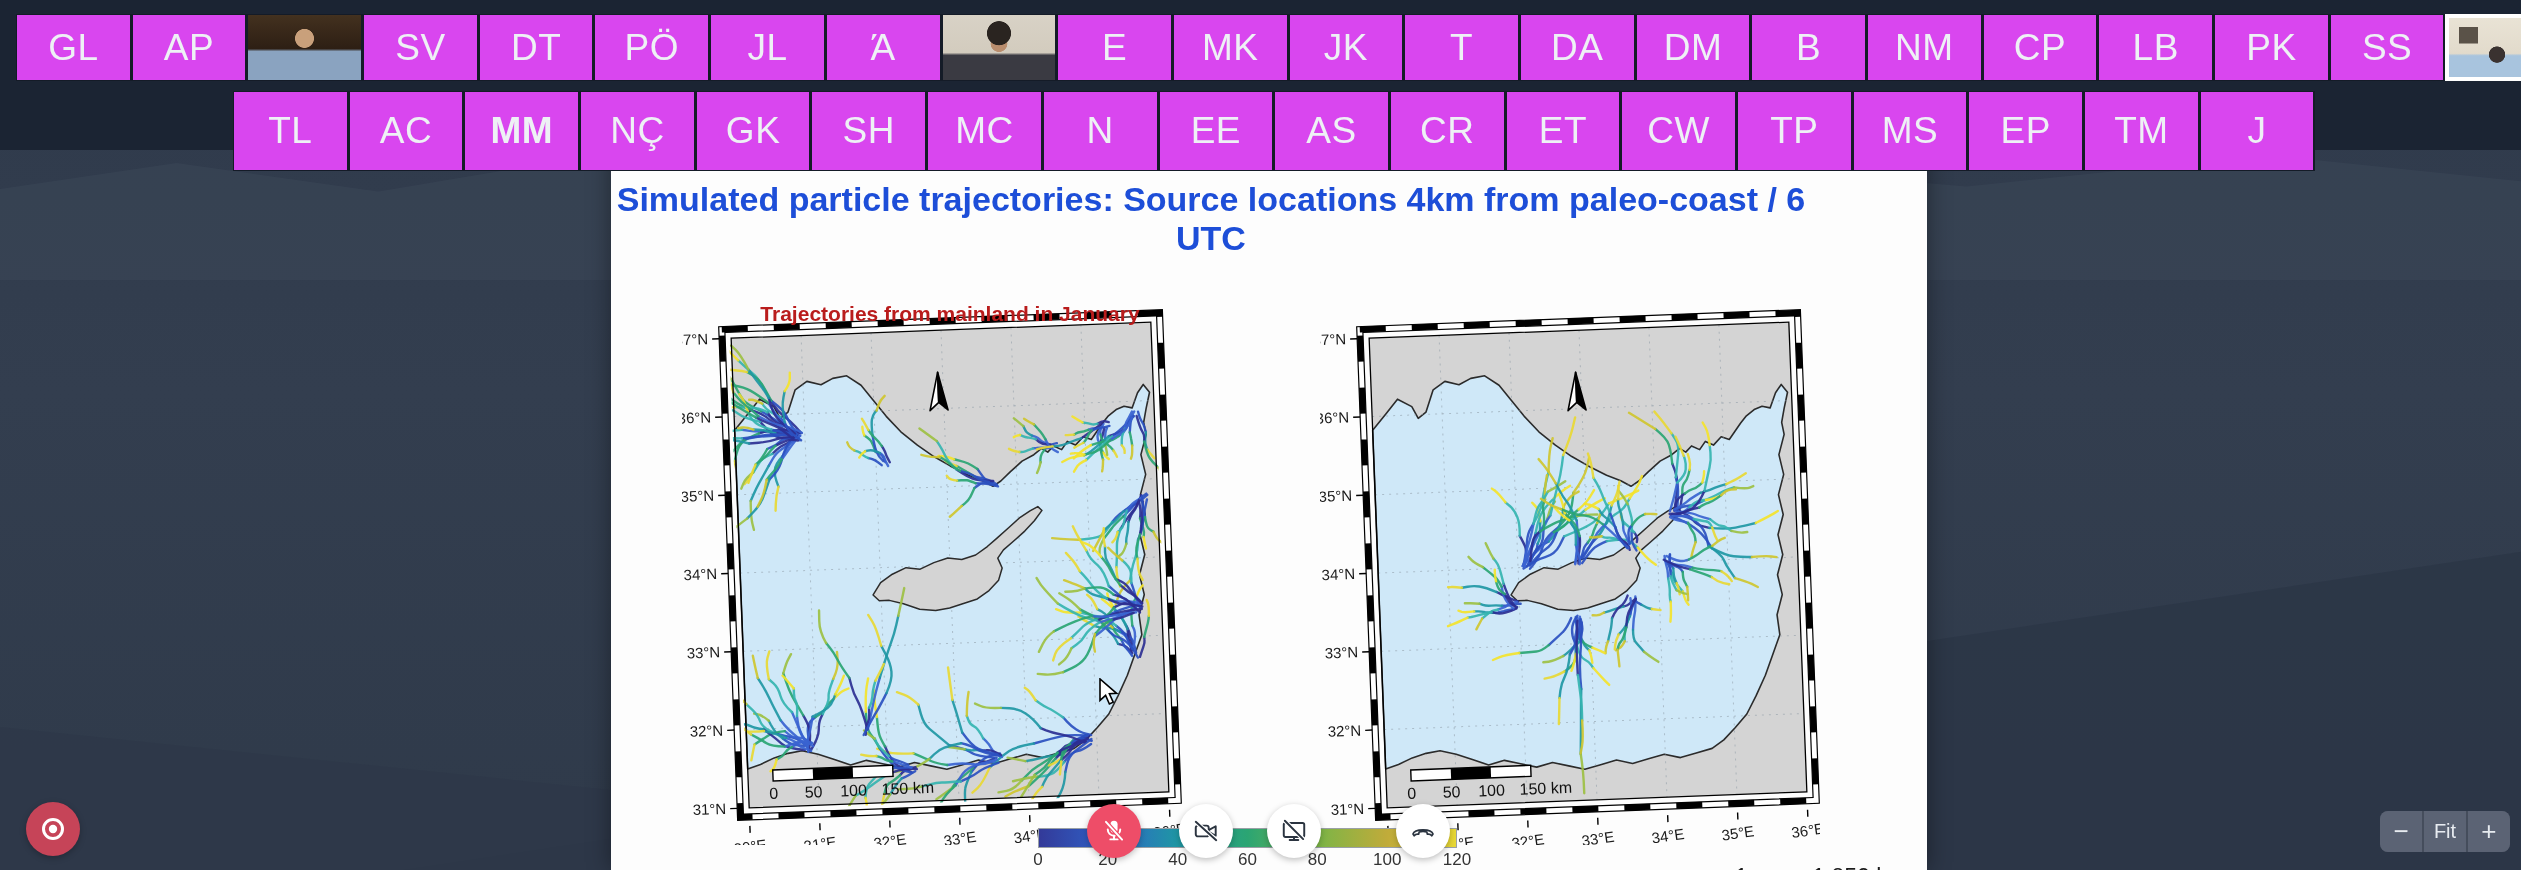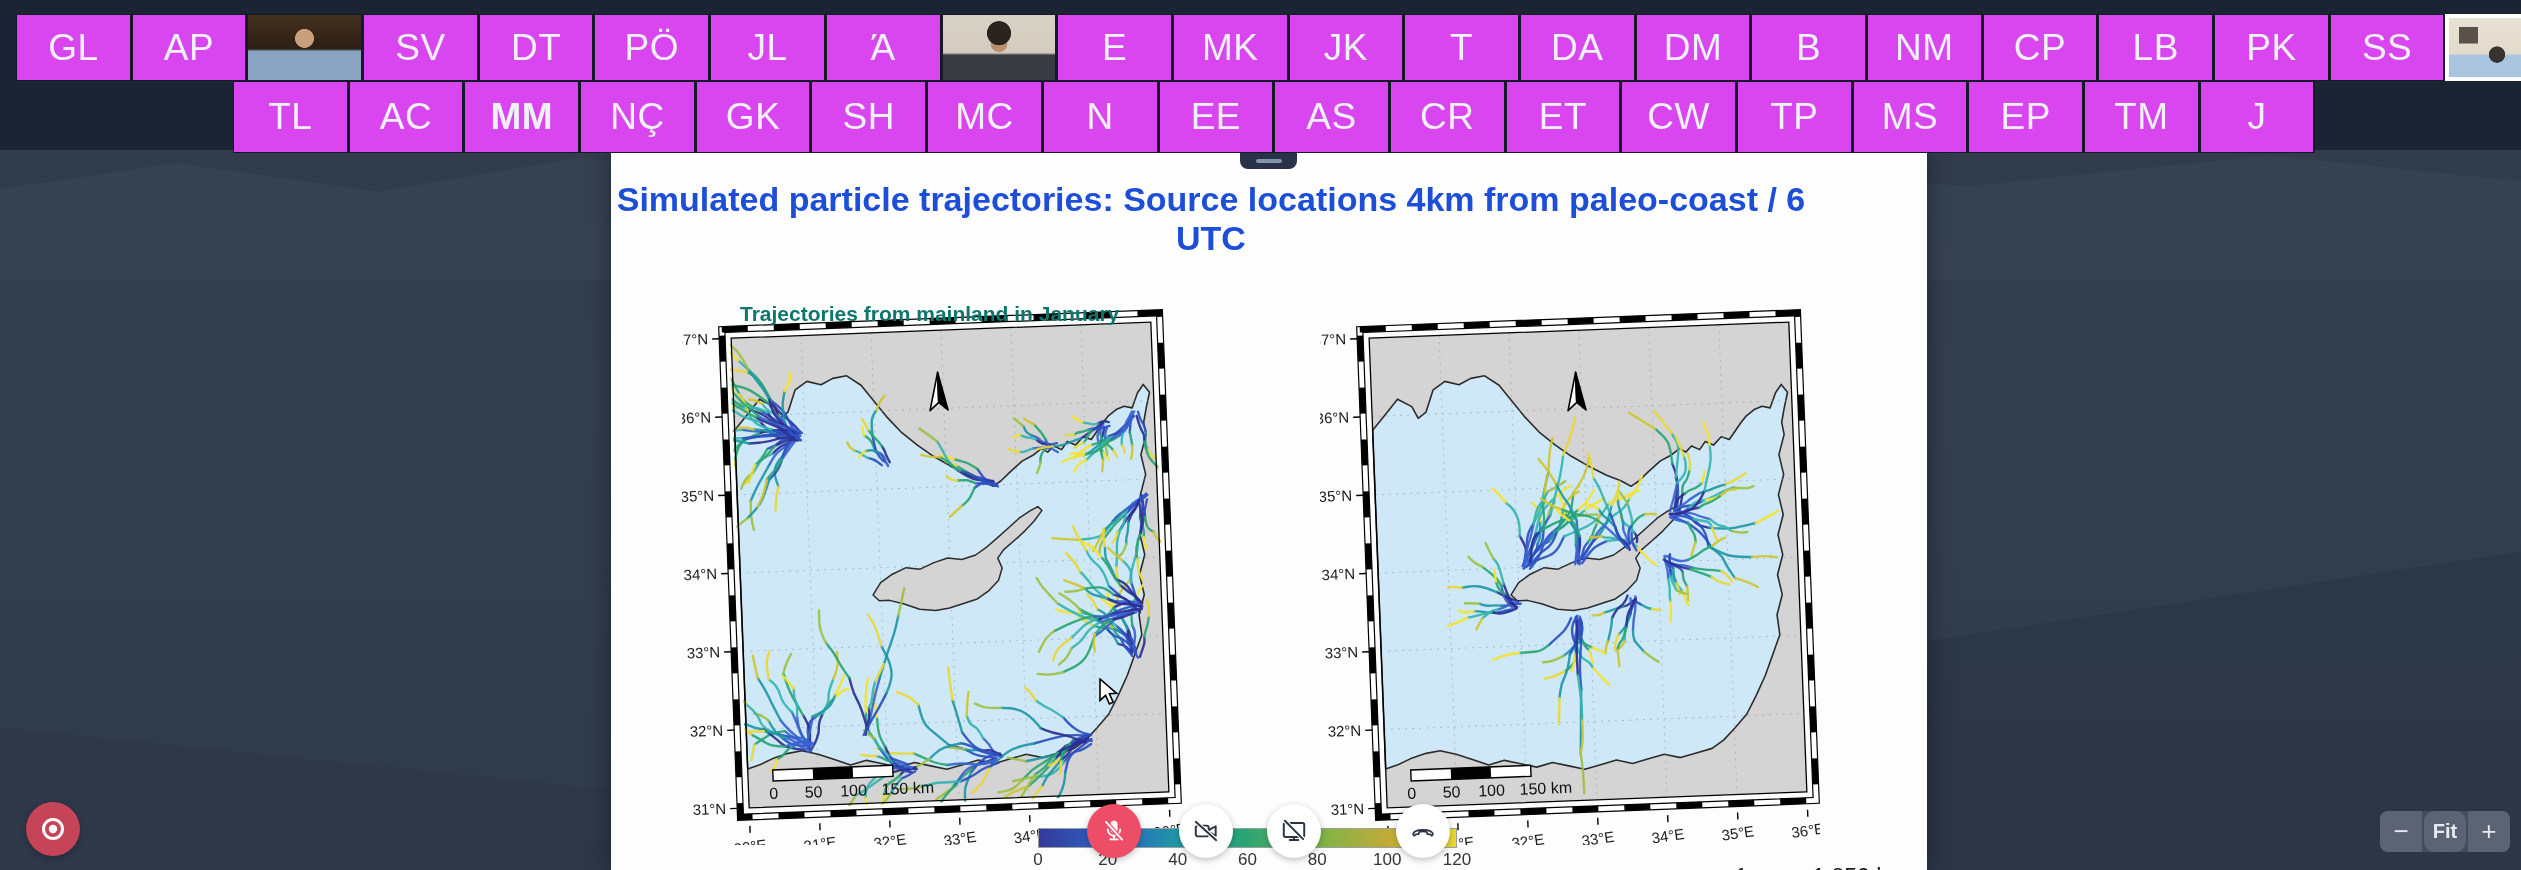--- a/index.html
+++ b/index.html
@@ -12,21 +12,21 @@
     clip-path:polygon(0 30%,7% 10%,15% 32%,23% 6%,33% 28%,43% 0,55% 22%,66% 8%,78% 28%,90% 4%,100% 24%,100% 100%,0 100%);}
   .mtn-bot{position:absolute;left:0;right:0;bottom:0;height:430px;background:#2c3646;opacity:.85;
     clip-path:polygon(16% 100%,100% 26%,100% 100%);}
   .mtn-bot2{position:absolute;left:0;right:0;bottom:0;height:260px;background:#2e3848;opacity:.7;
     clip-path:polygon(0 45%,0 100%,55% 100%);}
 
   
   .pstrip{position:absolute;top:0;left:0;right:0;height:150px;background:#1b2433;z-index:5;}
   .prow{position:absolute;display:flex;}
   .prow1{top:14px;left:16px;height:67px;}
-  .prow2{top:81px;left:233px;height:72px;}
+  .prow2{top:91px;left:233px;height:80px;}
   .ptile{width:115.7px;height:100%;background:#d946ef;border:1px solid #141b27;border-right:2px solid #141b27;
     display:flex;align-items:center;justify-content:center;color:#eef1f5;font-size:37px;font-weight:400;
     letter-spacing:.5px;flex:0 0 auto;overflow:hidden;}
   .ptile.active{font-weight:700;}
   .ptile.video{padding:0;}
   .vfill{width:100%;height:100%;}
   .v1{background:
       radial-gradient(circle at 50% 36%,#c9a07b 0 13%,rgba(0,0,0,0) 14%),
       linear-gradient(180deg,rgba(0,0,0,0) 52%,#8aa3c0 56%),
       linear-gradient(180deg,#43311f 0%,#2a1c12 60%,#20150e 100%);}
@@ -48,22 +48,22 @@
   .slide-tab{position:absolute;left:629px;top:0;width:57px;height:17px;background:#28334a;
     border-radius:0 0 8px 8px;display:flex;align-items:center;justify-content:center;}
   .slide-tab .pill{width:26px;height:4px;border-radius:2px;background:#8494a8;}
   .slide-title{position:absolute;left:0;top:28px;width:1200px;text-align:center;
     color:#1d4ed8;font-size:34px;font-weight:700;}
   .slide-subtitle{position:absolute;left:100px;top:94px;width:1000px;text-align:center;
     color:#1c1c1c;font-size:21.5px;}
   .figure{position:absolute;top:148px;width:500px;height:545px;}
   .fig-left{left:71px;}
   .fig-right{left:709px;}
-  .fig-title{position:absolute;left:58px;top:2px;width:420px;
-    color:#0f766e;font-size:21px;font-weight:700;z-index:2;}
+  .fig-title{position:absolute;left:58px;top:2px;width:420px;text-align:center;
+    color:#b91c1c;font-size:21px;font-weight:700;z-index:2;}
   .figure svg{position:absolute;left:0;top:0;}
   .colorbar{position:absolute;left:427px;top:676px;width:419px;height:20px;border:1px solid #9aa0a6;}
   .cbticks{position:absolute;left:427px;top:698px;width:419px;height:22px;}
   .cbtick{position:absolute;transform:translateX(-50%);color:#333;font-size:17px;top:0;}
   .footnote{position:absolute;left:1090px;top:712px;width:240px;text-align:center;color:#1c1c1c;font-size:23px;}
 
   
   .ctrl{position:absolute;width:54px;height:54px;border-radius:50%;z-index:10;
     display:flex;align-items:center;justify-content:center;box-shadow:0 2px 6px rgba(0,0,0,.25);}
   .ctrl.white{background:#ffffff;}
@@ -72,21 +72,21 @@
   .rec{left:26px;top:802px;background:#c64458;}
   .mic{left:1087px;top:804px;}
   .cam{left:1179px;top:804px;}
   .shr{left:1267px;top:804px;}
   .hng{left:1396px;top:804px;}
 
   .zoomctl{position:absolute;left:2380px;top:811px;width:130px;height:41px;display:flex;
     border-radius:8px;overflow:hidden;z-index:10;background:#454d5c;gap:1.5px;}
   .zbtn{flex:1;background:#5b6374;color:#e7ebf0;display:flex;align-items:center;justify-content:center;
     font-size:26px;border:0;font-family:"Liberation Sans",sans-serif;}
-  .zbtn.fit{font-size:20px;font-weight:700;border-radius:11px;}
+  .zbtn.fit{font-size:20px;font-weight:400;}
 
   .cursor{position:absolute;left:1098px;top:678px;z-index:20;}
 </style>
 </head>
 <body>
 
 <div class="screen">
   <div class="mtn-top"></div>
   <div class="mtn-bot"></div>
   <div class="mtn-bot2"></div>

